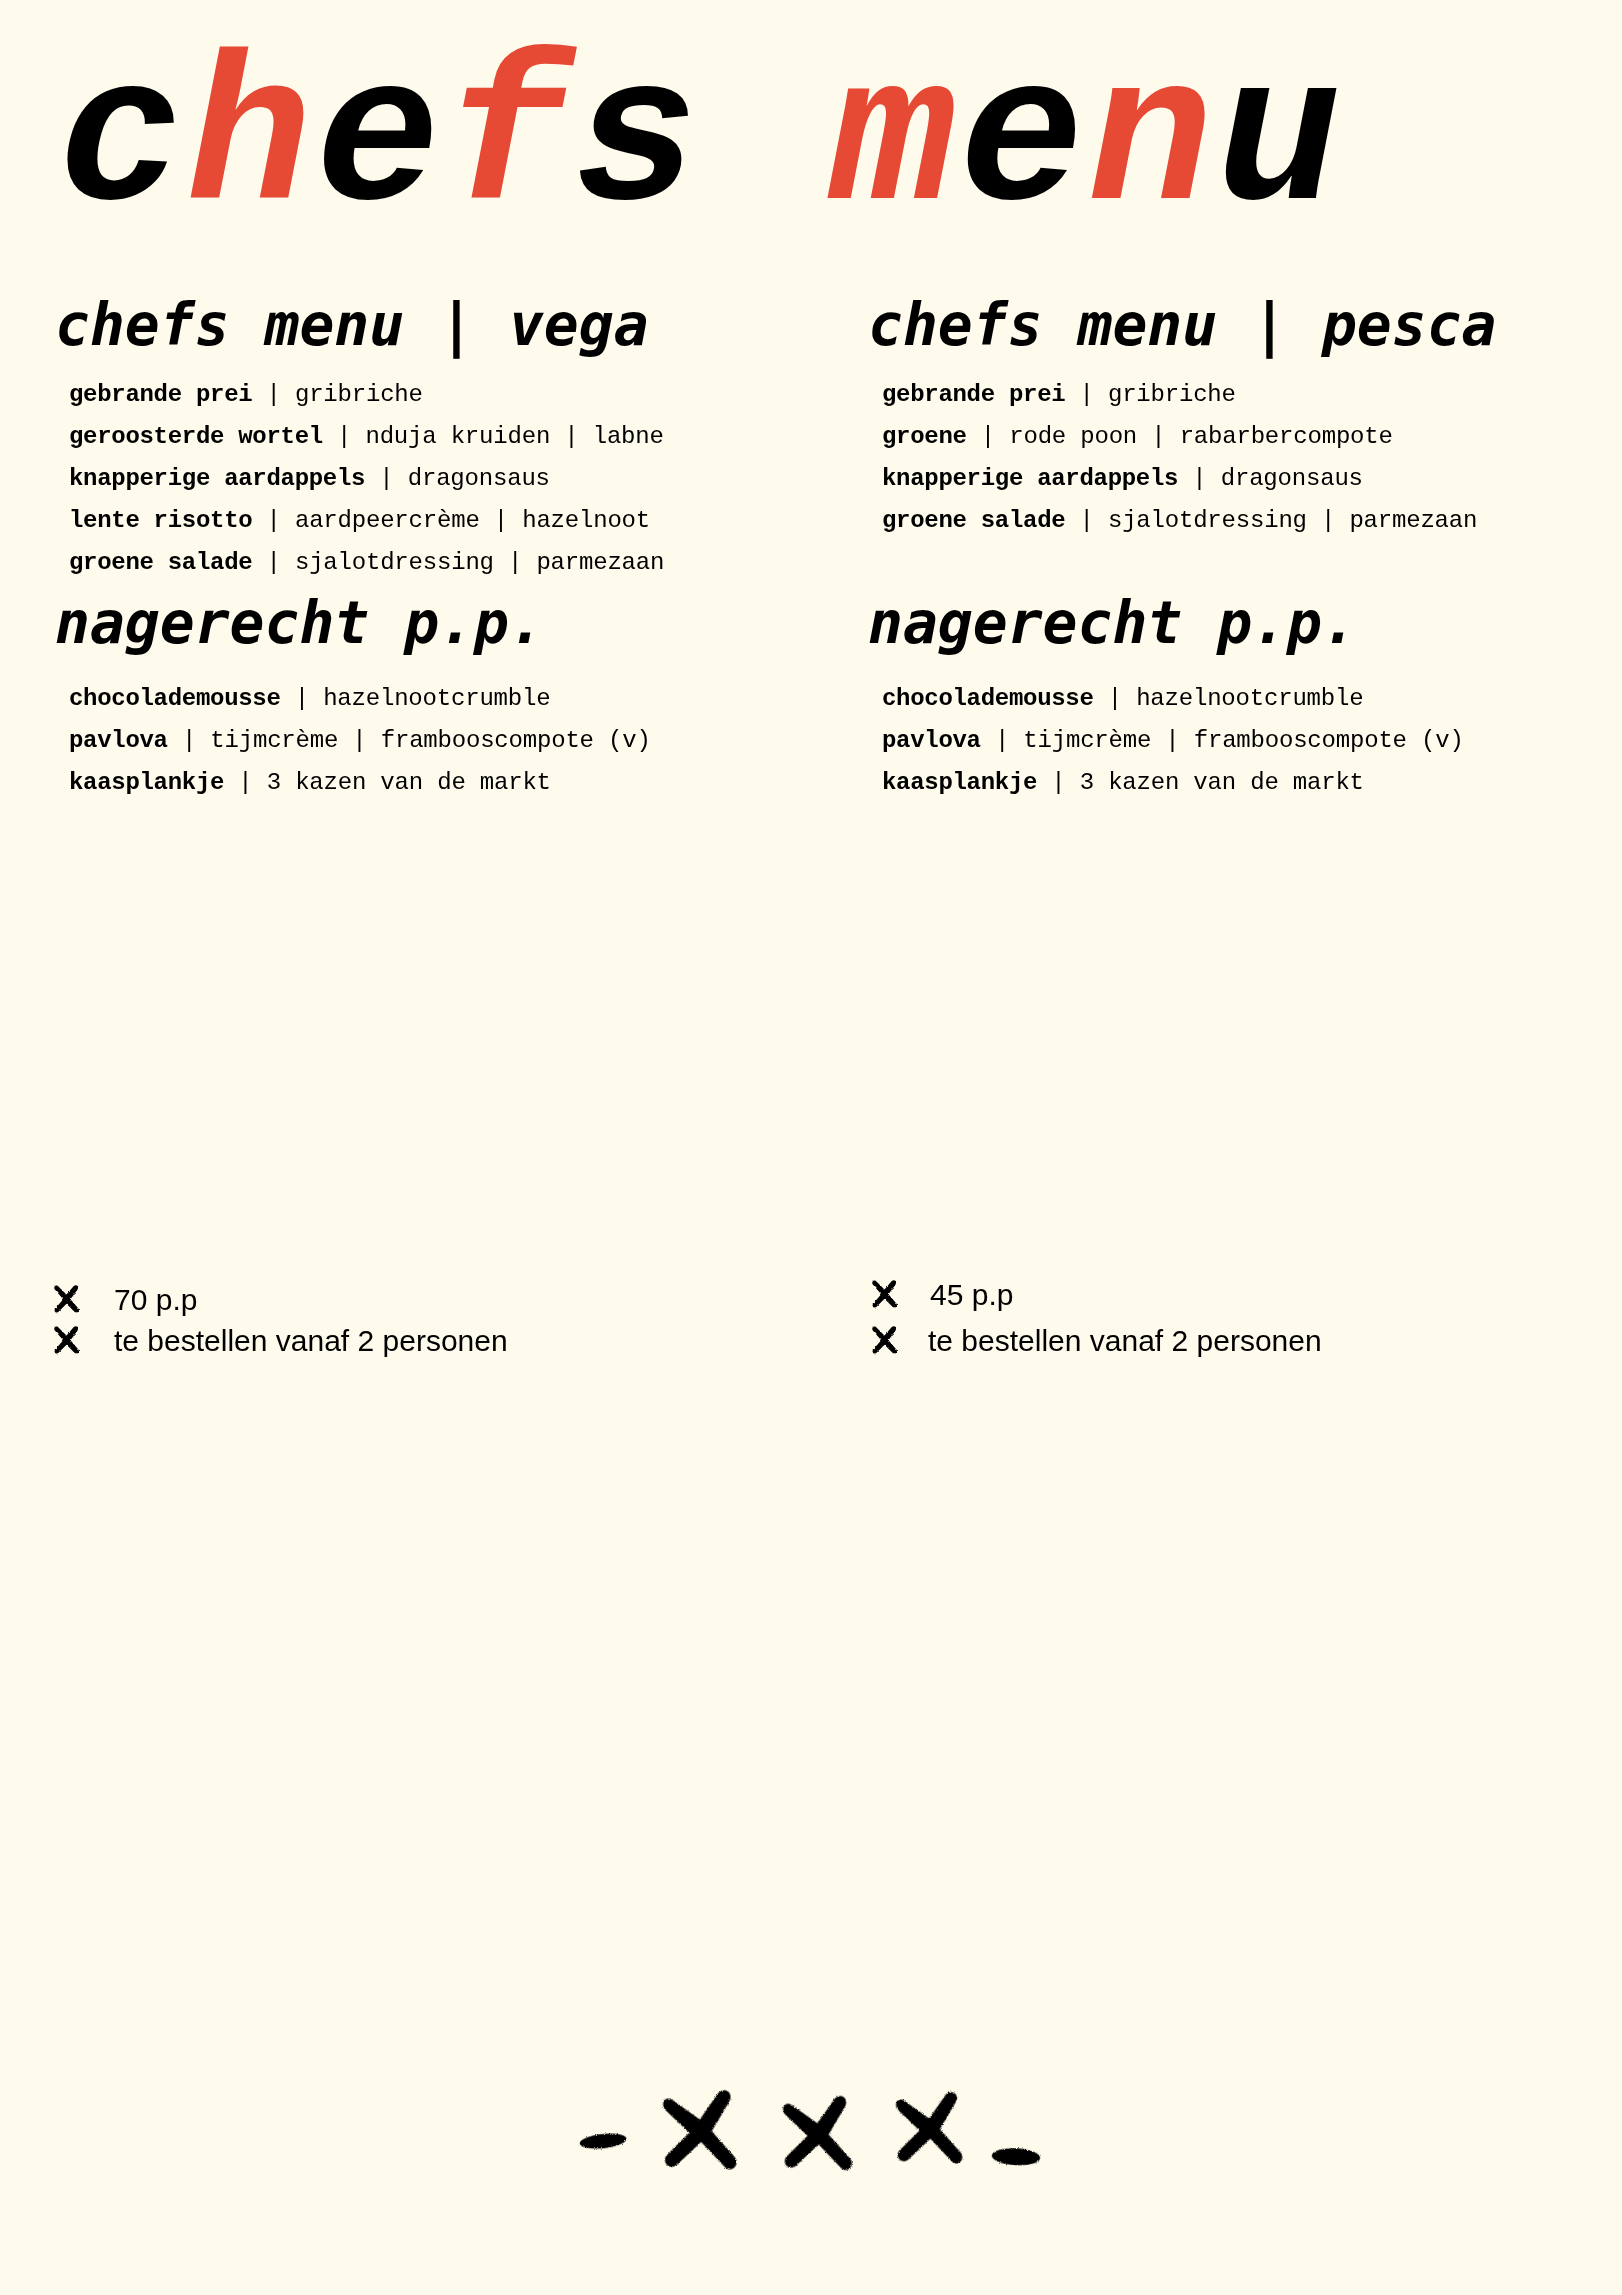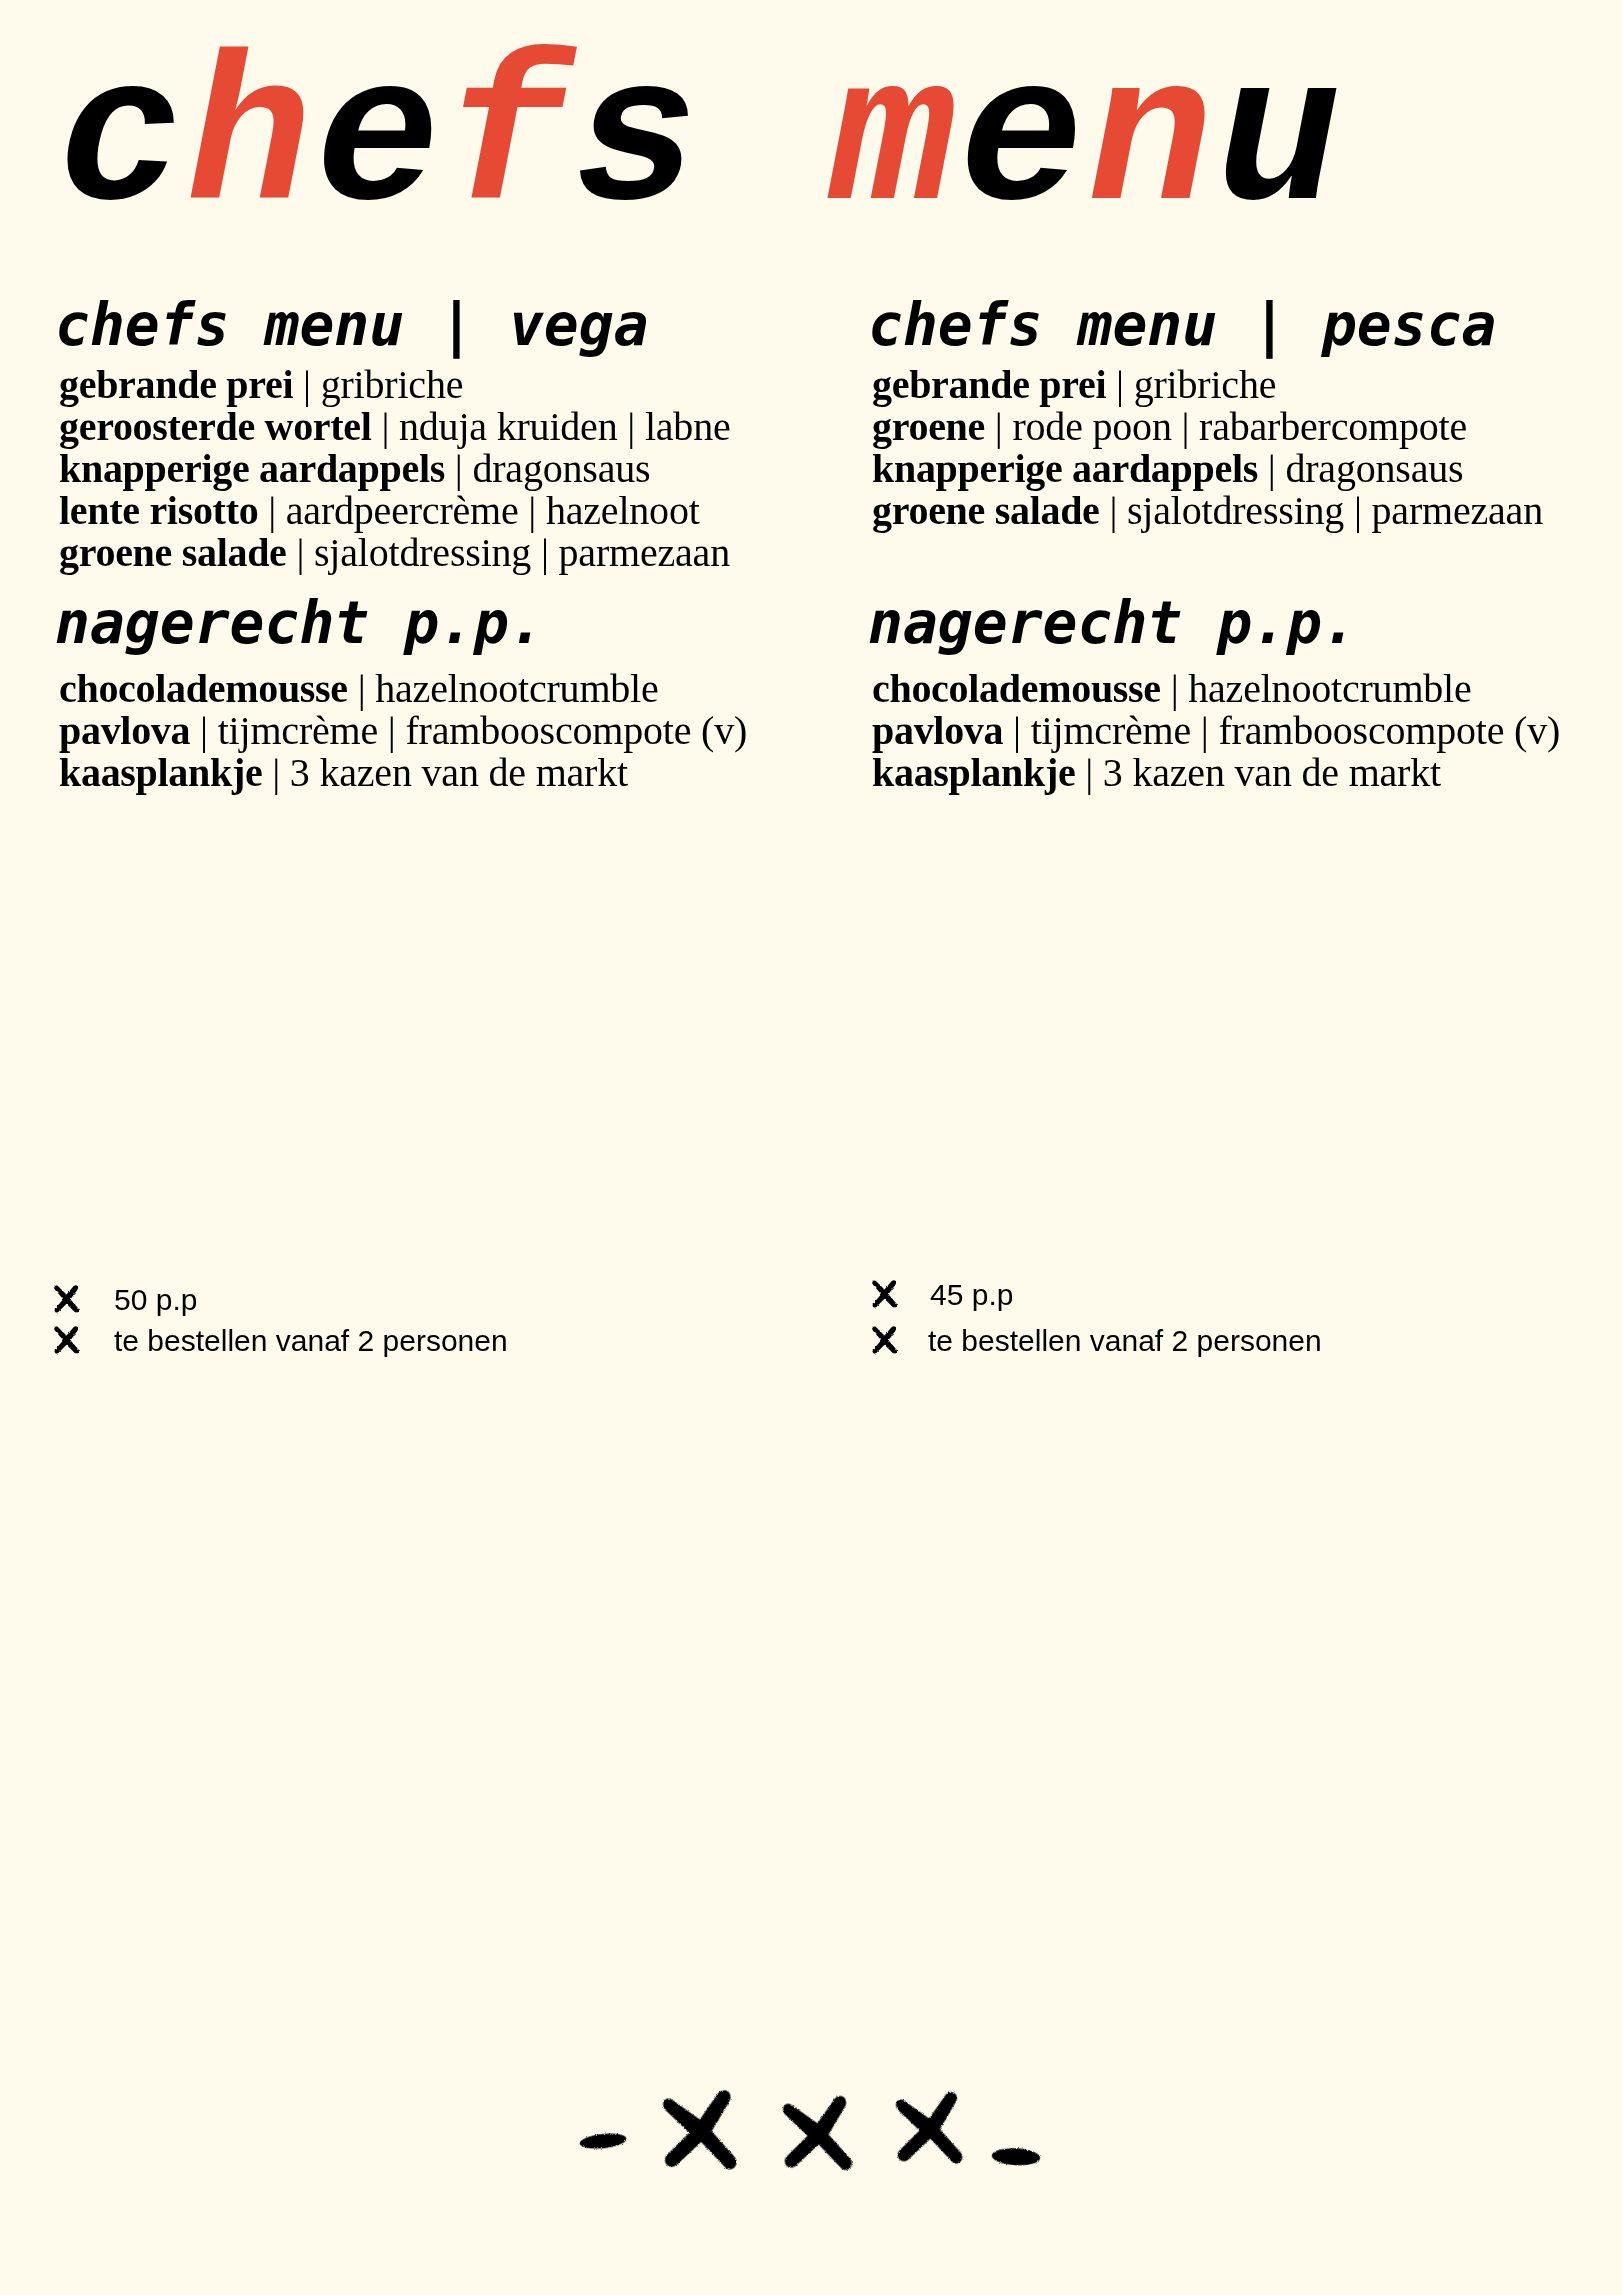--- a/index.html
+++ b/index.html
@@ -49,25 +49,25 @@
       font-size: 58px;
       line-height: 65px;
       white-space: pre;
     }
     .heading.h1 { top: 293px; }
     .heading.h2 { top: 591px; }
 
     .items {
       position: absolute;
       left: 0;
-      margin: 4px;
+      margin: 14px;
       padding: 0;
       list-style: none;
-      font-family: Liberation Serif, serif;
-      font-size: 40px;
+      font-family: Liberation Mono, monospace;
+      font-size: 24px;
       line-height: 42px;
     }
     .items.main { top: 360px; }
     .items.dessert { top: 664px; }
     .items li {
       white-space: pre;
       display: block;
     }
     .items li .dish {
       font-weight: bold;
@@ -173,21 +173,21 @@
     <li><span class="dish">pavlova</span><span class="desc"> | tijmcrème | frambooscompote (v)</span></li>
     <li><span class="dish">kaasplankje</span><span class="desc"> | 3 kazen van de markt</span></li>
   </ul>
 </section>
 
 <div class="notes left">
   <div class="note n1">
     <svg class="xmark" viewBox="0 0 50 50">
         <use href="#xmark" filter="url(#rough)"></use>
       </svg>
-    <span class="note-text">50 p.p</span>
+    <span class="note-text">70 p.p</span>
   </div>
   <div class="note n2">
     <svg class="xmark" viewBox="0 0 50 50">
         <use href="#xmark" filter="url(#rough)"></use>
       </svg>
     <span class="note-text">te bestellen vanaf 2 personen</span>
   </div>
 </div>
 
 <div class="notes right">

